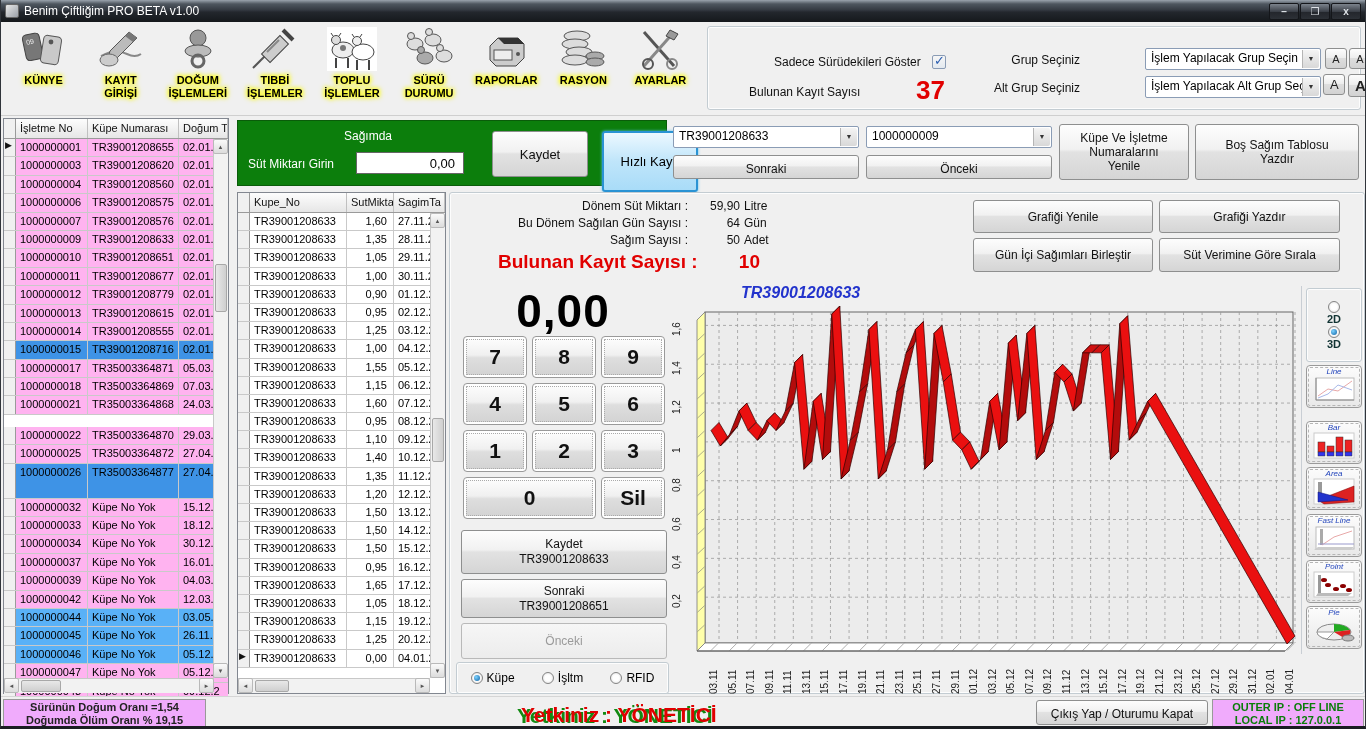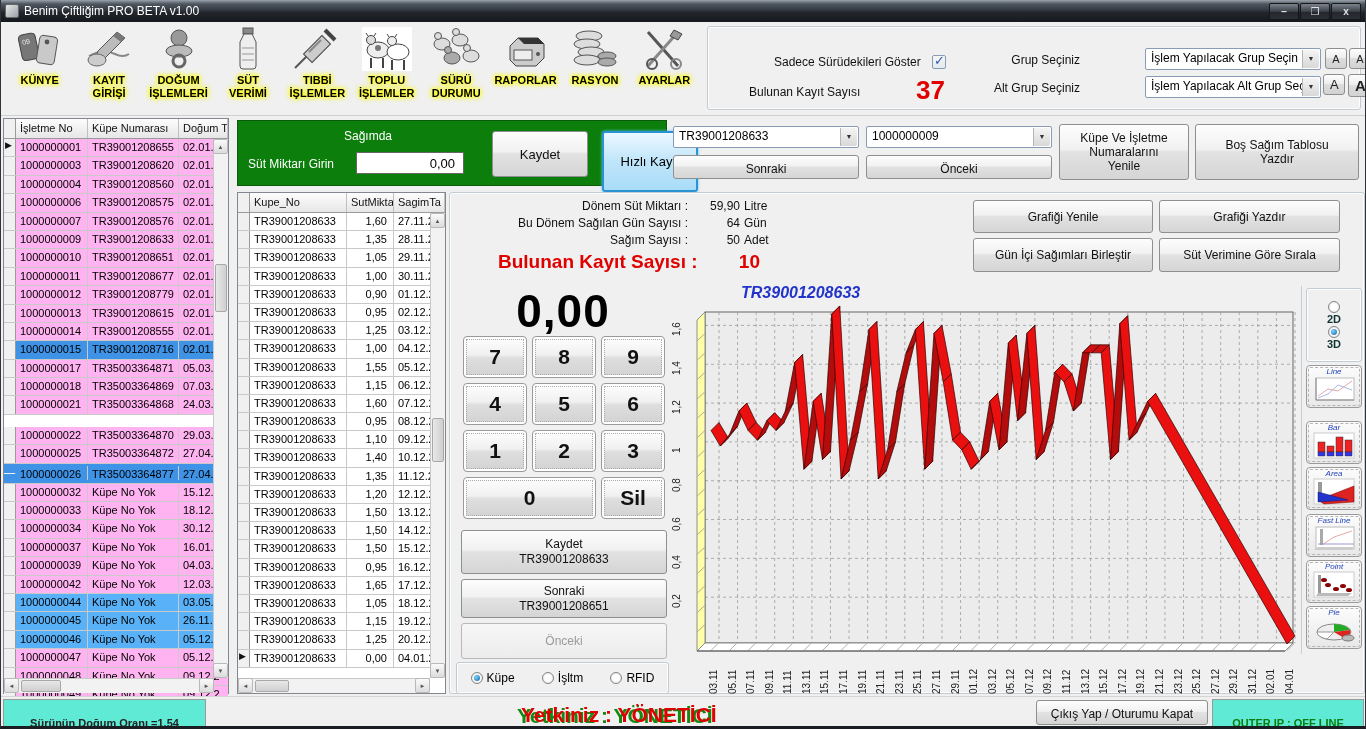--- a/index.html
+++ b/index.html
@@ -114,22 +114,22 @@
   
   .tools{position:absolute;left:1300px;top:286px;width:64px;height:368px;border-left:1px solid #c9ced4;}
   .dimbox{position:absolute;left:4px;top:2px;width:56px;height:74px;display:flex;flex-direction:column;
     align-items:center;justify-content:center;gap:1px;font-size:11px;font-weight:bold;color:#133;}
   .ctype{position:absolute;left:4px;width:56px;height:43px;border:1px solid #9a9a9a;border-radius:4px;
     background:linear-gradient(#fcfcfc,#e8e8e8);outline:1px dashed #b5b5b5;outline-offset:-3px;
     display:flex;flex-direction:column;align-items:center;padding-top:1px;}
   .ctype .cl{font-size:8px;color:#2244bb;font-style:italic;line-height:9px;}
   
   .statusbar{position:absolute;left:0;top:696px;width:100%;height:33px;background:#f0f0f0;border-top:1px solid #d5d5d5;}
-  .ybox{position:absolute;background:#5eead4;border:1px solid #999;font-size:11px;font-weight:bold;
-    text-align:center;line-height:13px;padding-top:17px;}
+  .ybox{position:absolute;background:#f0abfc;border:1px solid #999;font-size:11px;font-weight:bold;
+    text-align:center;line-height:13px;padding-top:1px;}
   .perm{position:absolute;left:520px;top:6px;font-size:21px;font-weight:bold;color:#e10000;
     text-shadow:-4px 1px 0 #128a12;}
   .logout{position:absolute;left:1035px;top:3px;width:172px;height:25px;font-size:12px;padding-top:4px;}
   svg{display:block;}
 </style>
 </head>
 <body>
 
 <div id="app">
 
@@ -171,31 +171,20 @@
         <div class="tb-item">
           <span class="tb-icon">
             <svg width="52" height="46" viewBox="0 0 52 46">
               <circle cx="26" cy="12" r="8" fill="#999" stroke="#555"></circle>
               <ellipse cx="26" cy="25" rx="13" ry="6" fill="#bbb" stroke="#555"></ellipse>
               <circle cx="26" cy="35" r="6" fill="none" stroke="#666" stroke-width="3"></circle>
             </svg>
           </span>
           <div class="tb-label">DOĞUM
 İŞLEMLERİ</div>
-        </div>
-        <div class="tb-item">
-          <span class="tb-icon">
-            <svg width="52" height="46" viewBox="0 0 52 46">
-              <rect x="21" y="2" width="10" height="6" fill="#888" stroke="#555"></rect>
-              <path d="M22 8 l-4 8 v24 a3 3 0 0 0 3 3 h10 a3 3 0 0 0 3 -3 v-24 l-4 -8z" fill="#eee" stroke="#555"></path>
-              <path d="M20 22 h12 M20 28 h12 M20 34 h12" stroke="#999"></path>
-            </svg>
-          </span>
-          <div class="tb-label">SÜT
-VERİMİ</div>
         </div>
         <div class="tb-item">
           <span class="tb-icon">
             <svg width="52" height="46" viewBox="0 0 52 46">
               <line x1="4" y1="42" x2="16" y2="30" stroke="#555" stroke-width="2"></line>
               <rect x="13" y="17" width="26" height="12" fill="#ccc" stroke="#444" transform="rotate(-45 26 23)"></rect>
               <line x1="34" y1="4" x2="44" y2="14" stroke="#444" stroke-width="4"></line>
               <line x1="18" y1="26" x2="30" y2="14" stroke="#888" stroke-width="2"></line>
             </svg>
           </span>
@@ -401,21 +390,21 @@
           <div class="gc" style="width: 72px;">1000000022</div>
           <div class="gc" style="width: 91px;">TR35003364870</div>
           <div class="gc" style="flex: 1 1 0%; border-right: none;">29.03.2</div>
         </div>
         <div class="grow pink" style="height: 18.4px;">
           <div class="gc marker" style="width: 12px;"></div>
           <div class="gc" style="width: 72px;">1000000025</div>
           <div class="gc" style="width: 91px;">TR35003364872</div>
           <div class="gc" style="flex: 1 1 0%; border-right: none;">27.04.2</div>
         </div>
-        <div class="grow sel1" style="height: 20px; align-items: center;">
+        <div class="grow sel1" style="height: 35px;">
           <div class="gc marker" style="width: 12px;"></div>
           <div class="gc" style="width: 72px;">1000000026</div>
           <div class="gc" style="width: 91px;">TR35003364877</div>
           <div class="gc" style="flex: 1 1 0%; border-right: none;">27.04.2</div>
         </div>
         <div class="grow pink" style="height: 18.4px;">
           <div class="gc marker" style="width: 12px;"></div>
           <div class="gc" style="width: 72px;">1000000032</div>
           <div class="gc" style="width: 91px;">Küpe No Yok</div>
           <div class="gc" style="flex: 1 1 0%; border-right: none;">15.12.2</div>

